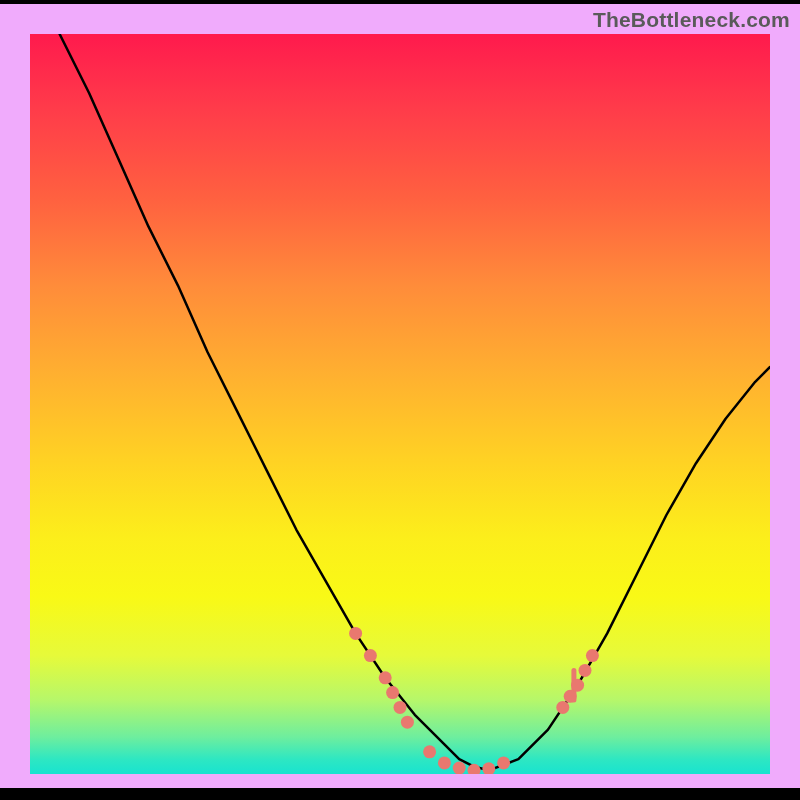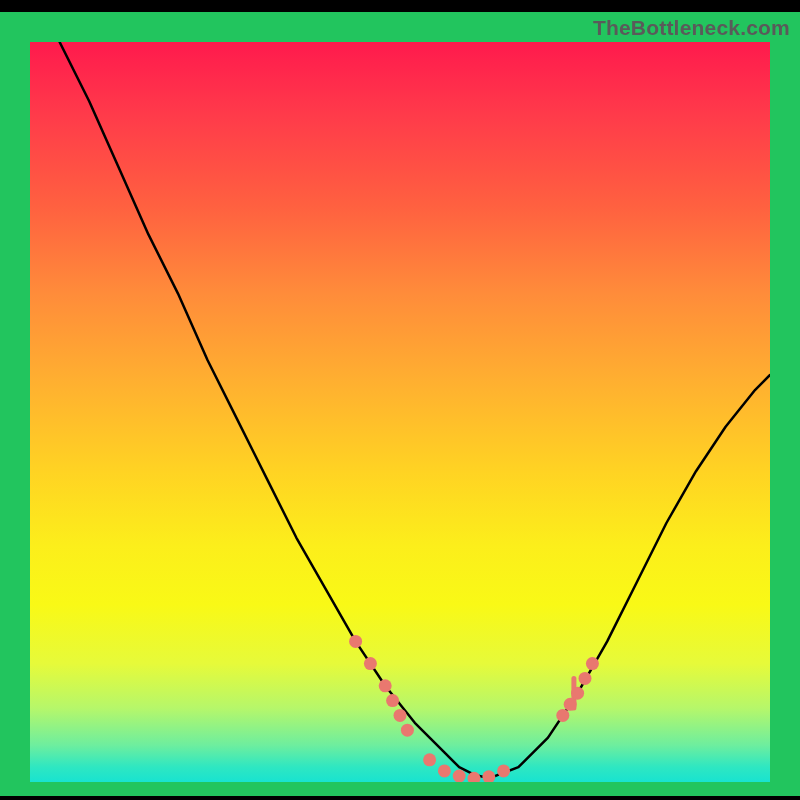--- a/index.html
+++ b/index.html
@@ -6,25 +6,25 @@
     margin: 0;
     padding: 0;
     width: 800px;
     height: 800px;
     overflow: hidden;
     background: #000;
     font-family: Arial, Helvetica, sans-serif;
   }
   .frame {
     position: absolute;
-    top: 12px;
+    top: 4px;
     left: 0;
     width: 800px;
     height: 784px;
-    background: #22c55e;
+    background: #f0abfc;
   }
   .plot-area {
     position: absolute;
     top: 30px;
     left: 30px;
     width: 740px;
     height: 740px;
     overflow: hidden;
   }
   .gradient {

